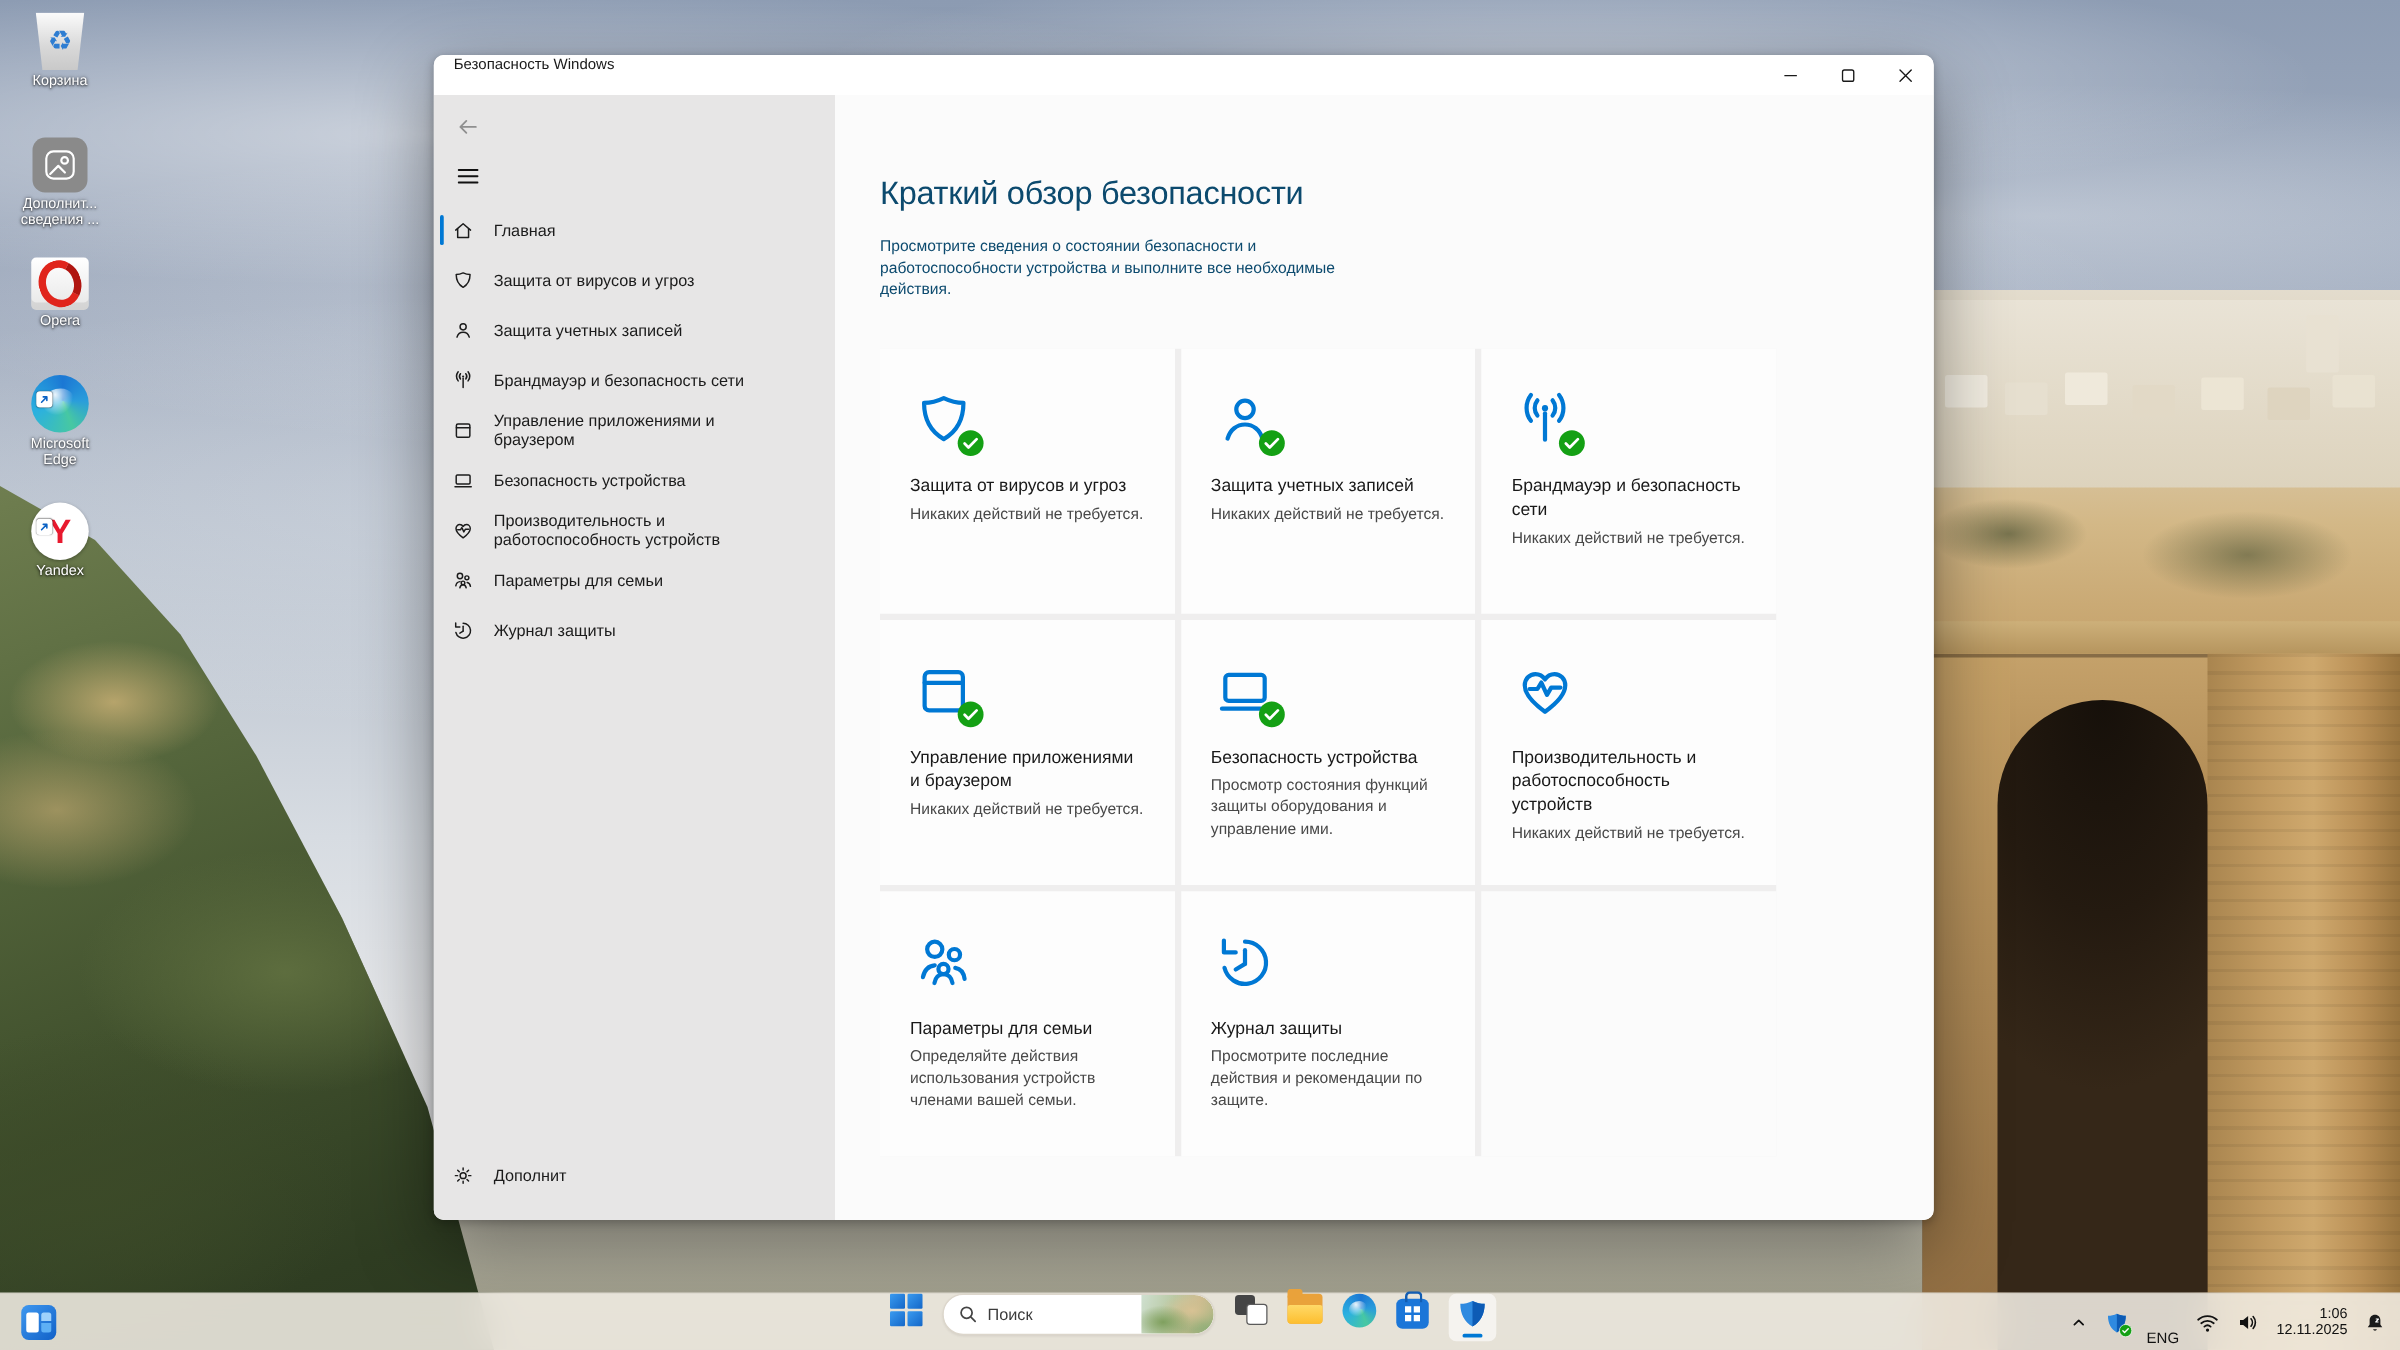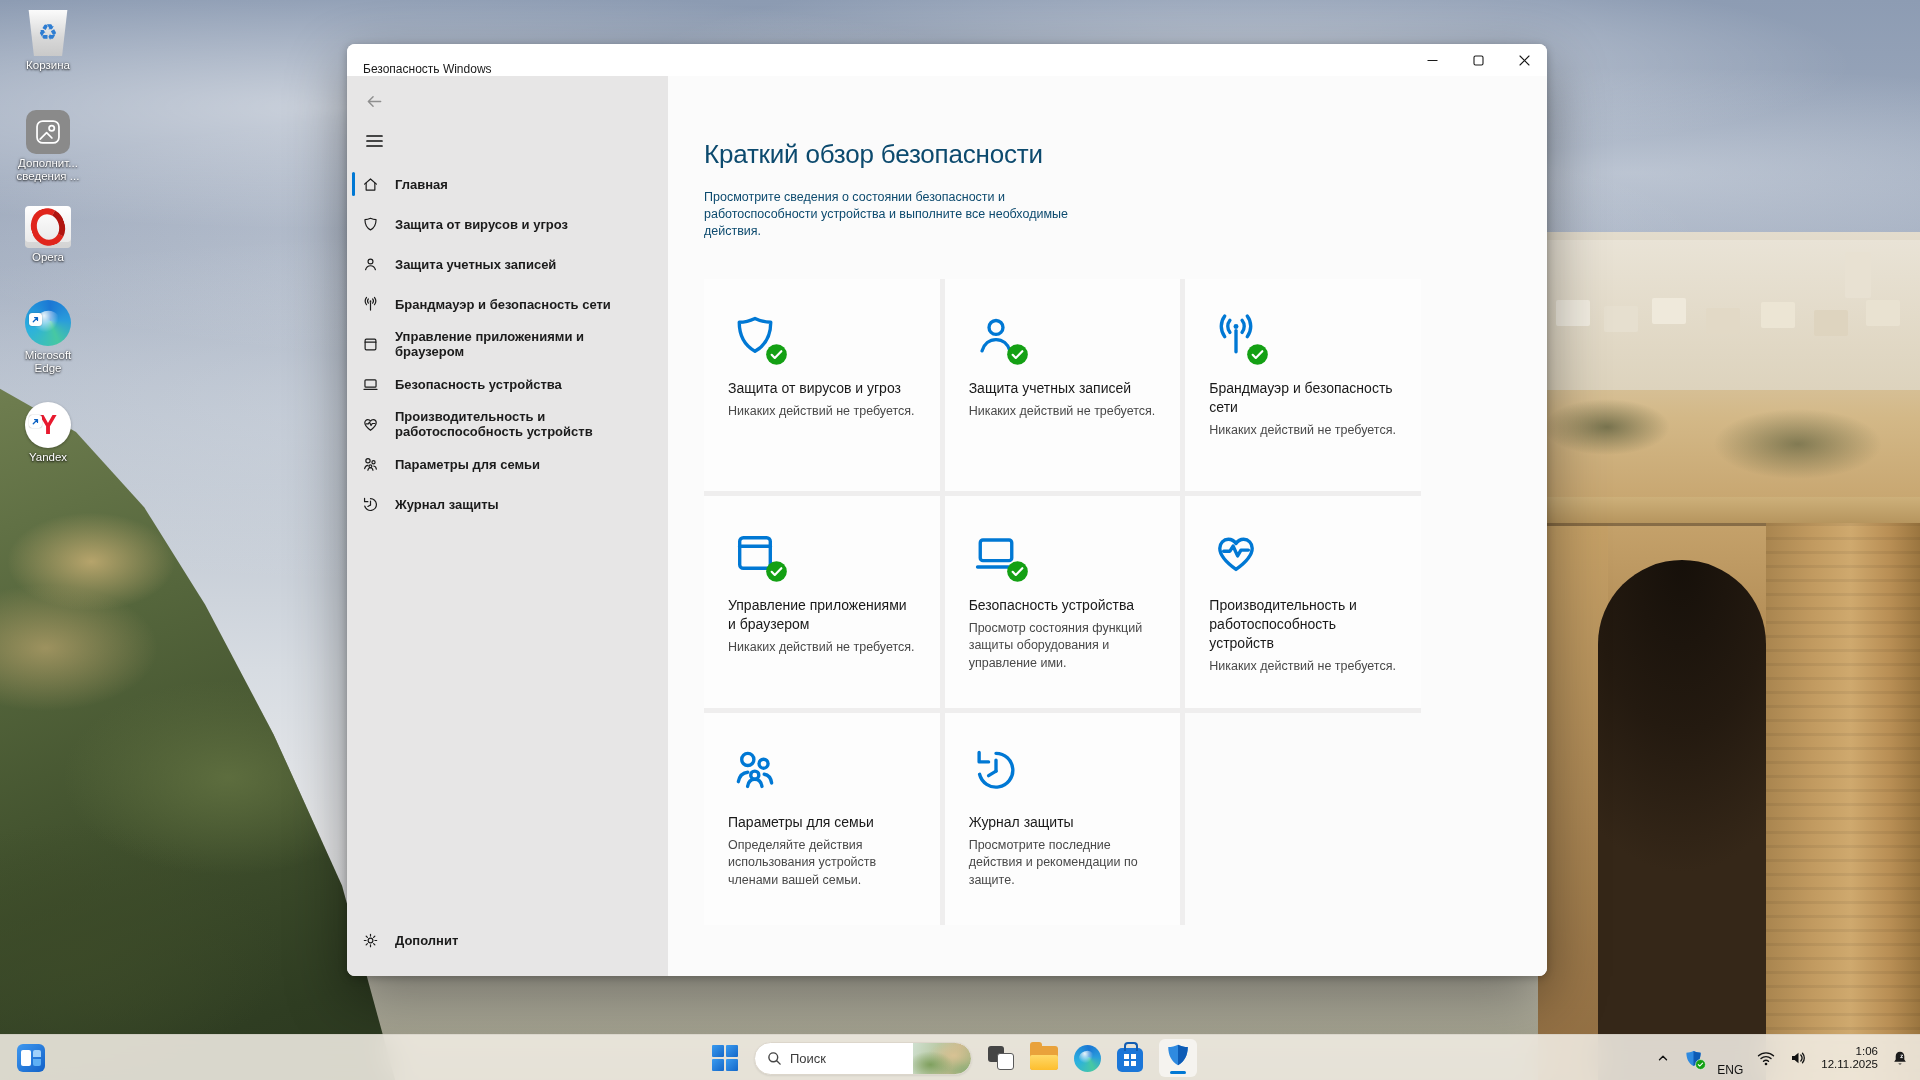--- a/index.html
+++ b/index.html
@@ -58,27 +58,27 @@
   .edge-swirl{position:absolute;left:20%;top:24%;width:56%;height:46%;border-radius:50%;
     background:radial-gradient(ellipse at 45% 20%, rgba(255,255,255,.9), rgba(255,255,255,0) 70%);transform:rotate(-15deg);}
   .yandex-ball{width:46px;height:46px;border-radius:50%;background:#fff;display:flex;align-items:center;justify-content:center;
     box-shadow:0 1px 3px rgba(0,0,0,.3);}
   .yandex-y{font-size:27px;font-weight:700;color:#e8192e;}
   .shortcut{position:absolute;left:4px;bottom:20px;width:13px;height:13px;background:#fff;border-radius:3px;
     display:flex;align-items:center;justify-content:center;box-shadow:0 0 1px rgba(0,0,0,.5);}
   
   .window{position:absolute;left:347px;top:44px;width:1200px;height:932px;border-radius:8px;overflow:hidden;
     box-shadow:0 22px 60px rgba(0,0,0,.42),0 2px 8px rgba(0,0,0,.25);background:#fbfbfb;}
-  .titlebar{height:32px;background:#fff;display:flex;align-items:flex-end;}
+  .titlebar{height:32px;background:#fff;display:flex;align-items:flex-start;}
   .win-title{font-size:12px;color:#1a1a1a;margin-left:16px;flex:0 0 auto;}
   .tb-spacer{flex:1;}
   .win-ctl{width:46px;height:32px;display:flex;align-items:center;justify-content:center;}
   .win-body{display:flex;height:900px;}
   
-  .sidebar{width:321px;background:#e7e6e6;position:relative;flex:0 0 auto;font-weight:bold;}
+  .sidebar{width:321px;background:#e7e6e6;position:relative;flex:0 0 auto;}
   .back-btn{position:absolute;top:12px;left:12px;width:30px;height:26px;display:flex;align-items:center;justify-content:center;}
   .hamburger{position:absolute;top:52px;left:12px;width:30px;height:26px;display:flex;align-items:center;justify-content:center;}
   .side-nav{position:absolute;top:88px;left:0;right:0;display:flex;flex-direction:column;}
   .nav-item{min-height:40px;display:flex;align-items:center;padding-left:14px;position:relative;}
   .nav-item .nav-ic{width:19px;height:19px;flex:0 0 auto;color:#1c1c1c;}
   .nav-label{margin-left:15px;font-size:13px;line-height:15px;color:#1b1b1b;max-width:225px;}
   .nav-item.active::before{content:"";position:absolute;left:5px;top:8px;width:3px;height:24px;border-radius:2px;background:var(--accent);}
   .side-footer{position:absolute;bottom:16px;left:0;right:0;min-height:40px;display:flex;align-items:center;padding-left:14px;}
   .side-footer .nav-ic{width:19px;height:19px;color:#1c1c1c;}
   
@@ -95,21 +95,21 @@
   .card-desc{margin-top:5px;font-size:12.5px;line-height:17.5px;color:#484848;}
   svg.stroke-ic{fill:none;stroke:currentColor;stroke-width:1.5;stroke-linecap:round;stroke-linejoin:round;}
   
   .taskbar{position:absolute;left:0;bottom:0;width:1920px;height:46px;
     background:rgba(241,237,228,.88);backdrop-filter:blur(14px);border-top:1px solid rgba(0,0,0,.05);box-sizing:border-box;}
   .widgets-btn{position:absolute;left:17px;top:9px;width:28px;height:28px;border-radius:6px;position:absolute;
     background:linear-gradient(135deg,#3f98ef,#1161c8);}
   .widgets-btn::before{content:"";position:absolute;left:4px;top:6px;width:10px;height:16px;background:#fff;border-radius:2px;}
   .widgets-btn::after{content:"";position:absolute;right:4px;top:6px;width:8px;height:16px;border-radius:2px;
     background:linear-gradient(180deg,#9fd1fb 0 45%, rgba(0,0,0,0) 45% 55%, #5eb0f5 55%);}
-  .tb-center{position:absolute;left:712px;top:0;height:46px;display:flex;align-items:center;gap:16px;}
+  .tb-center{position:absolute;left:712px;top:0;height:46px;display:flex;align-items:flex-start;gap:16px;}
   .start-btn{width:26px;height:26px;display:grid;grid-template-columns:1fr 1fr;grid-template-rows:1fr 1fr;gap:2px;}
   .start-btn span{background:linear-gradient(135deg,#3a9bf0,#1467c8);border-radius:1px;}
   .search-box{width:218px;height:33px;border-radius:17px;background:#fff;border:1px solid #dcd6cb;
     display:flex;align-items:center;padding-left:12px;box-sizing:border-box;box-shadow:0 1px 2px rgba(0,0,0,.08);overflow:hidden;}
   .search-label{margin-left:8px;font-size:13px;color:#3c3c3c;}
   .search-img{width:58px;height:31px;margin-left:auto;border-radius:0 16px 16px 0;background:
     radial-gradient(30px 18px at 30% 70%, #7fa05e, transparent 75%),
     radial-gradient(36px 22px at 70% 40%, #d8c294, transparent 70%),
     radial-gradient(40px 26px at 85% 75%, #8fae77, transparent 75%),
     linear-gradient(110deg,#cfe0d0,#b9c9a4 40%,#c9b98e 70%,#a3b483);}

